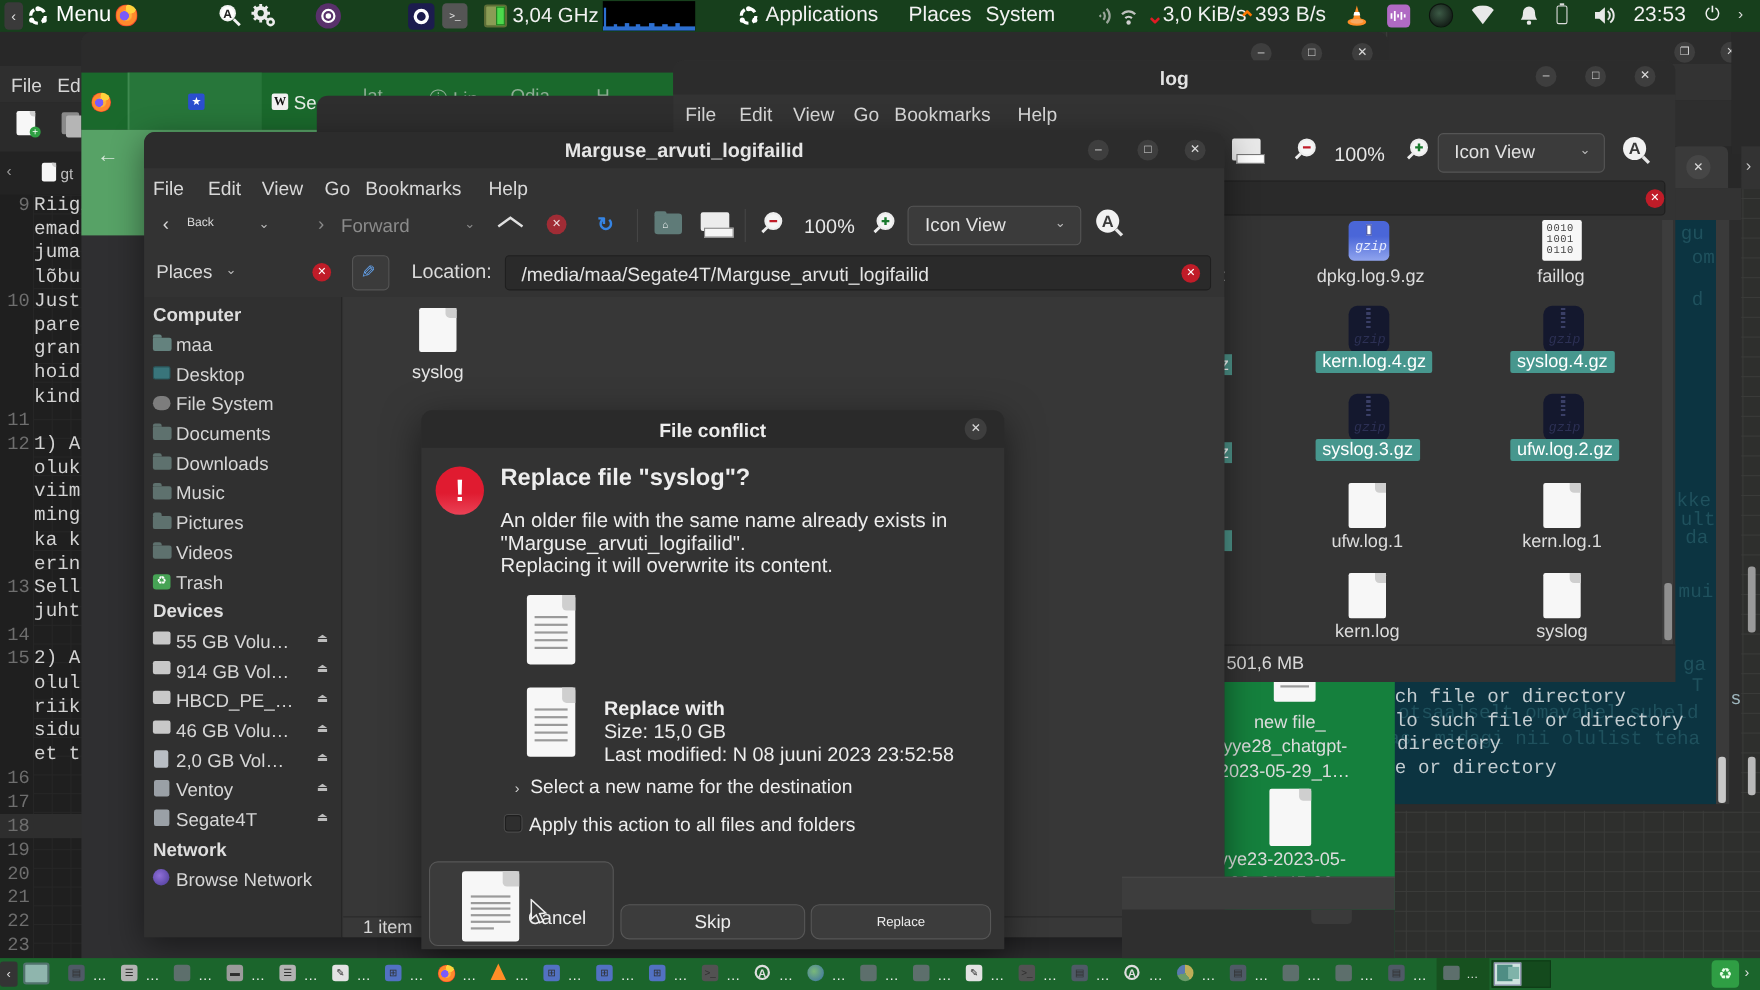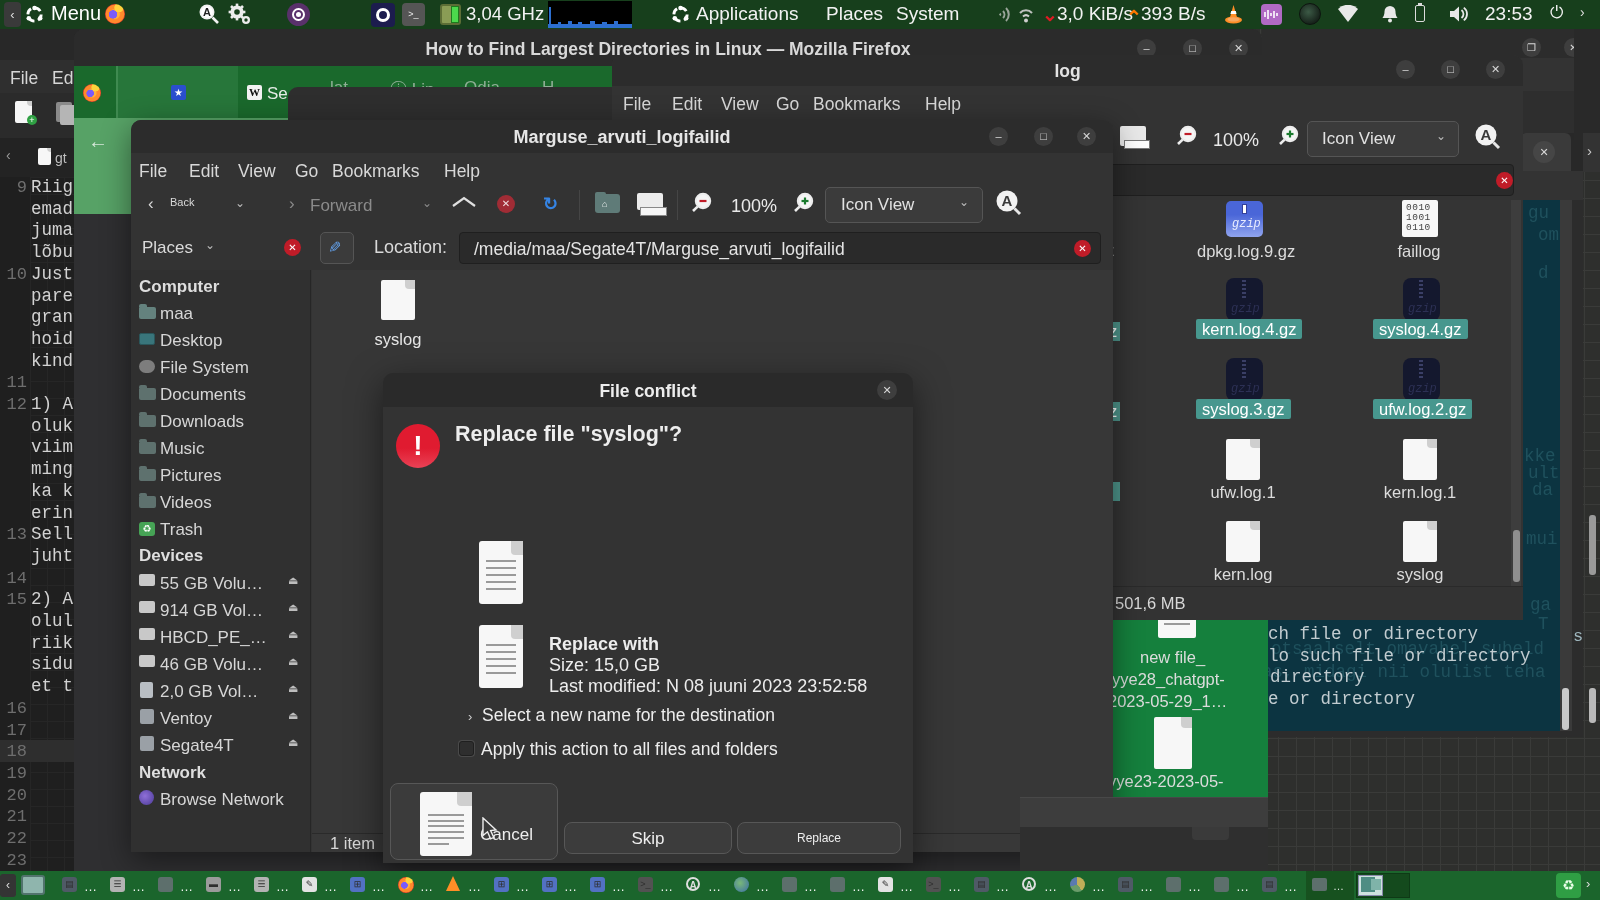--- a/index.html
+++ b/index.html
@@ -101,21 +101,20 @@
 2) A
 olul
 riik
 sidu
 et t</pre>
   </div>
 </div>
 
 <div class="abs" style="left:74px;top:29px;width:1188px;height:843px;background:#2f2f31;border-radius:10px 10px 0 0;">
   <div class="abs" style="left:0;top:0;width:100%;height:37px;background:#2b2b2b;border-radius:10px 10px 0 0;color:#d9d9d9;">
-    <div class="abs" style="left:0;right:0;top:10px;text-align:center;font-weight:bold;font-size:17.5px;">How to Find Largest Directories in Linux — Mozilla Firefox</div>
     <span class="ctl" style="left:1063px;top:10px;">–</span>
     <span class="ctl" style="left:1109px;top:10px;">□</span>
     <span class="ctl" style="left:1155px;top:10px;">✕</span>
   </div>
 
   <div class="abs" style="left:0;top:37px;width:100%;height:52px;background:#1a692c;">
     <span class="abs" style="left:9px;top:18px;width:18px;height:18px;border-radius:50%;background:radial-gradient(circle at 70% 18%,#ffd23c 0 20%,rgba(0,0,0,0) 23%),radial-gradient(circle at 40% 52%,#7a5bfa 0 25%,rgba(0,0,0,0) 28%),radial-gradient(circle at 50% 50%,#ffb13c 0 30%,#ff8a2c 40% 62%,#f0452c 68% 88%,#e1447c 92%);"></span>
     <span class="abs" style="left:54px;top:18px;color:#dfe9df;font-size:17px;">‹</span>
     <span class="abs" style="left:42px;top:0;width:2px;height:52px;background:#3f8a50;"></span>
     <div class="abs" style="left:44px;top:0px;width:120px;height:52px;background:#27763a;"></div>
@@ -443,20 +442,21 @@
   </div>
 </div>
 
 <div class="abs" style="left:383px;top:373px;width:530px;height:490px;background:#333333;border-radius:10px 10px 0 0;box-shadow:0 10px 34px rgba(0,0,0,.5);color:#ededed;">
   <div class="abs" style="left:0;top:0;width:100%;height:34px;background:#2a2a2a;border-radius:10px 10px 0 0;">
     <div class="abs" style="left:0;right:0;top:8px;text-align:center;font-weight:bold;font-size:17.5px;">File conflict</div>
     <span class="ctl" style="left:494px;top:7px;width:20px;height:20px;line-height:20px;">✕</span>
   </div>
   <span class="abs" style="left:13px;top:51px;width:44px;height:44px;border-radius:50%;background:linear-gradient(#e01b30 55%,#ea4256);color:#fff;font-weight:bold;font-size:28px;text-align:center;line-height:44px;">!</span>
   <div class="abs" style="left:72px;top:49px;font-weight:bold;font-size:21.5px;">Replace file "syslog"?</div>
+  <div class="abs" style="left:72px;top:90px;font-size:18.5px;line-height:20.5px;">An older file with the same name already exists in<br>"Marguse_arvuti_logifailid".<br>Replacing it will overwrite its content.</div>
   <div class="doc" style="left:96px;top:168px;width:44px;height:63px;border-radius:3px;">
       <span class="fold"></span>
       <span class="l" style="top:30%;"></span>
       <span class="l" style="top:41%;"></span>
       <span class="l" style="top:52%;"></span>
       <span class="l" style="top:63%;"></span>
       <span class="l" style="top:74%;"></span>
     </div>
   <div class="doc" style="left:96px;top:252px;width:44px;height:63px;border-radius:3px;">
       <span class="fold"></span>

